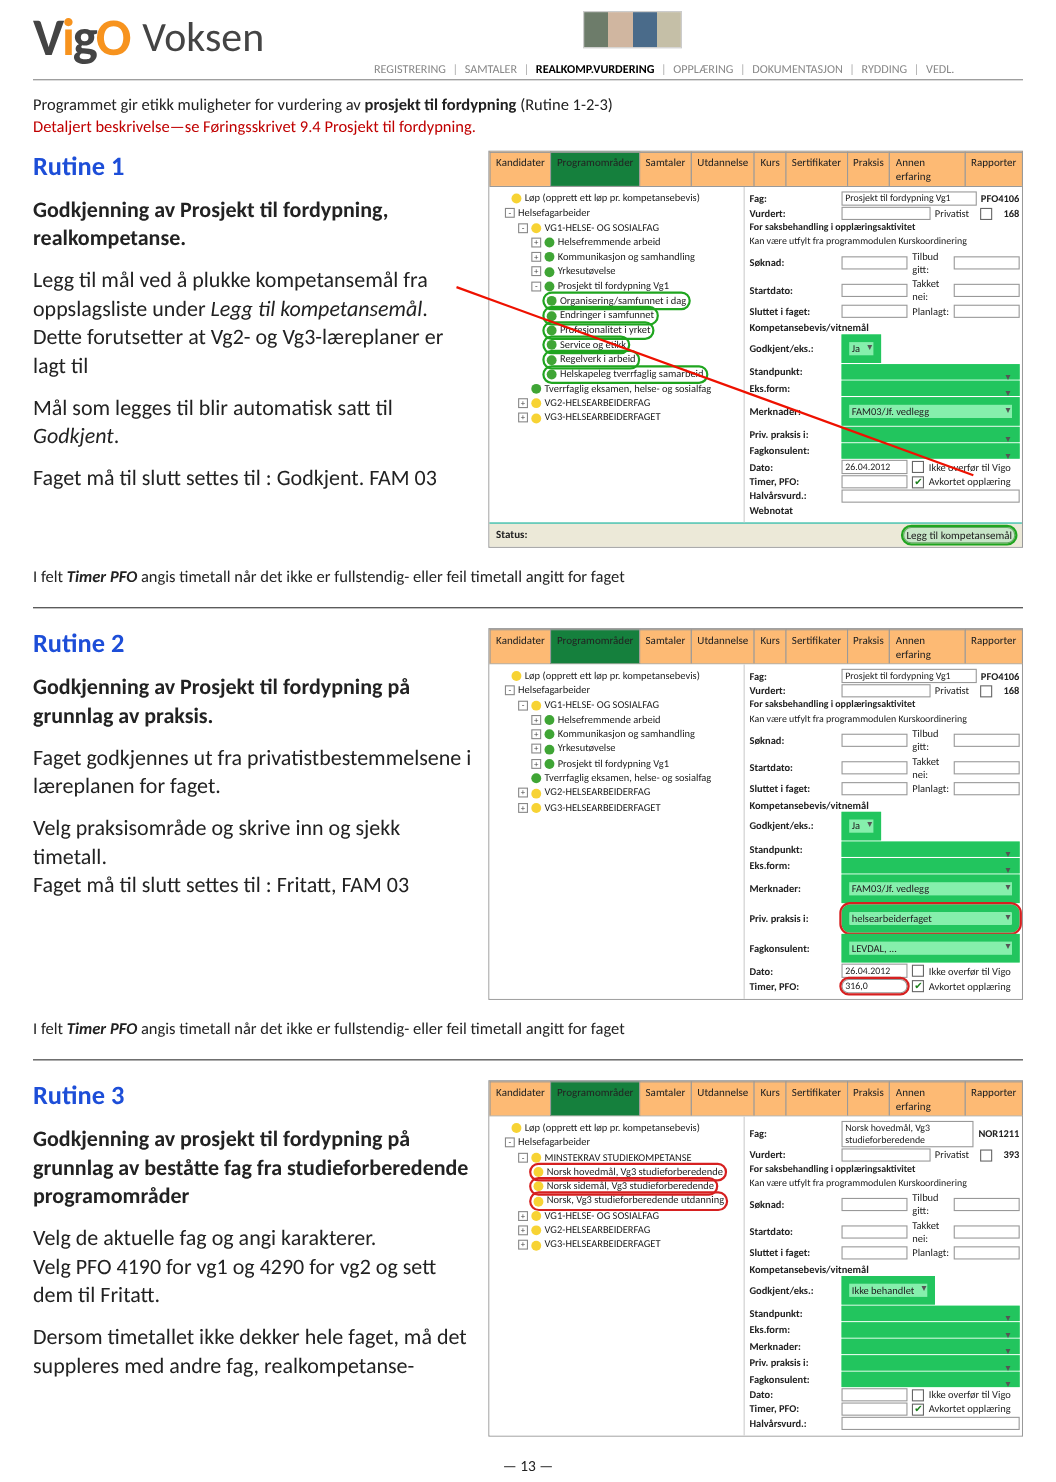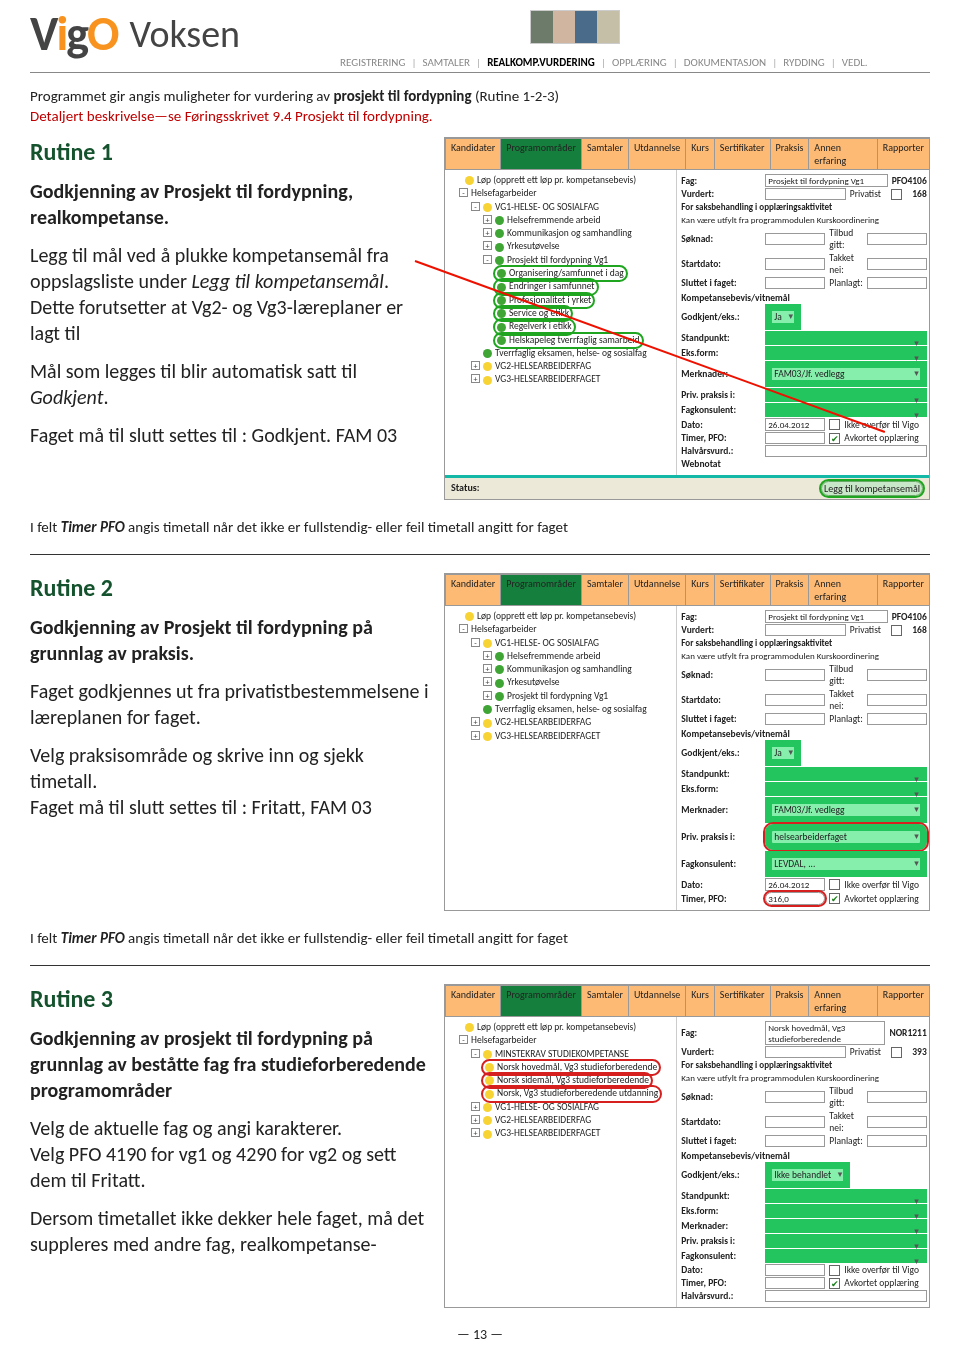--- a/index.html
+++ b/index.html
@@ -63,21 +63,21 @@
   .hr-top { border: none; border-top: 1px solid #888; margin: 0 0 14px 0; }
 
   p.intro { margin: 4px 0 2px 0; font-size: 15px; }
   p.intro .bold { font-weight: bold; }
   p.red { color: #c00000; font-size: 15px; margin-bottom: 12px; }
 
   .rutine-block { display: flex; gap: 14px; margin-top: 6px; margin-bottom: 18px; }
   .rutine-left { flex: 0 0 400px; }
   .rutine-right { flex: 1; border: 1px solid #999; background: #f4f4f4; font-size: 10px; position: relative; }
 
-  h2.rutine-title { color: #14532d; font-size: 24px; font-weight: bold; margin-bottom: 2px; }
+  h2.rutine-title { color: #1d4ed8; font-size: 24px; font-weight: bold; margin-bottom: 2px; }
   .rutine-left p { margin: 12px 0 12px 0; font-size: 20px; line-height: 1.3; }
   .rutine-left .bold { font-weight: bold; }
   .rutine-left .italic { font-style: italic; }
 
   .after-note { font-size: 15px; margin: 8px 0 18px 0; }
   .after-note .bold { font-weight: bold; font-style: italic; }
   .hr-sep { border: none; border-top: 1.5px solid #333; margin: 6px 0 18px 0; }
 
   
   .scr-tabs { display: flex; background:#ece9d8; border-bottom:1px solid #999;}
@@ -96,21 +96,21 @@
   .form-row{ display:flex; gap:4px; margin-bottom:1px; align-items:center;}
   .form-row .lbl{ flex:0 0 80px; font-weight:bold;}
   .form-row .val{ border:1px solid #999; background:#fff; padding:0 2px; min-width:60px; min-height:12px; font-size:9px;}
   .form-row .wide{ flex:1;}
   .form-row .drop{ border:7px solid #22c55e; background:#86efac; padding:0 12px 0 2px; position:relative; min-height:12px;}
   .form-row .drop::after{content:"▾"; position:absolute; right:1px; top:-1px; font-size:9px; color:#555;}
   .form-row .chk{ width:11px; height:11px; border:1px solid #666; display:inline-block; text-align:center; font-size:9px; line-height:9px; color:#1a7f1a;}
   .subnote{ font-size:9px; margin-bottom:2px;}
   .section-lbl{ font-weight:bold; font-size:9.5px; margin-top:3px;}
 
-  .status-bar{ border-top:3px solid #14b8a6; padding:3px 6px; font-size:10px; display:flex; justify-content:space-between; background:#ece9d8;}
+  .status-bar{ border-top:1px solid #14b8a6; padding:3px 6px; font-size:10px; display:flex; justify-content:space-between; background:#ece9d8;}
   .btn-add{ border:1px solid #6a6; background:#c8e6c8; padding:1px 6px; font-size:10px;}
 
   .hl-green{ outline:2px solid #1fa51f; border-radius:8px; padding:0 2px; display:inline-block;}
   .hl-red{ outline:2px solid #d62020; border-radius:8px; padding:0 2px; display:inline-block;}
   .hl-red-box{ border:2px solid #d62020; padding:0 1px;}
   .red-line{ position:absolute; background:#e10; height:2px; transform-origin:left center;}
 
   .page-num{text-align:center; font-size:14px; margin-top:8px;}
 </style>
 </head>
@@ -136,21 +136,21 @@
     <span>DOKUMENTASJON</span>
       <span class="sep">|</span>
     <span>RYDDING</span>
       <span class="sep">|</span>
     <span>VEDL.</span>
   </div>
 </div>
 <hr class="hr-top">
 
 <p class="intro">
-  <span>Programmet gir angis muligheter for vurdering av </span><span class="bold">prosjekt til fordypning</span><span> (Rutine 1-2-3)</span>
+  <span>Programmet gir etikk muligheter for vurdering av </span><span class="bold">prosjekt til fordypning</span><span> (Rutine 1-2-3)</span>
 </p>
 <p class="red">Detaljert beskrivelse—se Føringsskrivet 9.4 Prosjekt til fordypning.</p>
 
 <div class="rutine-block">
   <div class="rutine-left">
     <h2 class="rutine-title">Rutine 1</h2>
     <p class="bold">Godkjenning av Prosjekt til fordypning, realkompetanse.</p>
     <p>
       <span>Legg til mål ved å plukke kompetansemål fra oppslagsliste under </span><span class="italic">Legg til kompetansemål</span><span>.</span>
       <span style="display:block">Dette forutsetter at Vg2- og Vg3-læreplaner er lagt til</span>
@@ -179,21 +179,21 @@
         <div class="tree-row tree-indent-1"><span class="ico">-</span><span>Helsefagarbeider</span></div>
         <div class="tree-row tree-indent-2"><span class="ico">-</span><span class="dot yellow"></span><span>VG1-HELSE- OG SOSIALFAG</span></div>
         <div class="tree-row tree-indent-3"><span class="ico">+</span><span class="dot green"></span><span>Helsefremmende arbeid</span></div>
         <div class="tree-row tree-indent-3"><span class="ico">+</span><span class="dot green"></span><span>Kommunikasjon og samhandling</span></div>
         <div class="tree-row tree-indent-3"><span class="ico">+</span><span class="dot green"></span><span>Yrkesutøvelse</span></div>
         <div class="tree-row tree-indent-3"><span class="ico">-</span><span class="dot green"></span><span class="sel">Prosjekt til fordypning Vg1</span></div>
         <div class="tree-row tree-indent-4"><span class="hl-green"><span class="dot green"></span><span>Organisering/samfunnet i dag</span></span></div>
         <div class="tree-row tree-indent-4"><span class="hl-green"><span class="dot green"></span><span>Endringer i samfunnet</span></span></div>
         <div class="tree-row tree-indent-4"><span class="hl-green"><span class="dot green"></span><span>Profesjonalitet i yrket</span></span></div>
         <div class="tree-row tree-indent-4"><span class="hl-green"><span class="dot green"></span><span>Service og etikk</span></span></div>
-        <div class="tree-row tree-indent-4"><span class="hl-green"><span class="dot green"></span><span>Regelverk i etikk</span></span></div>
+        <div class="tree-row tree-indent-4"><span class="hl-green"><span class="dot green"></span><span>Regelverk i arbeid</span></span></div>
         <div class="tree-row tree-indent-4"><span class="hl-green"><span class="dot green"></span><span>Helskapeleg tverrfaglig samarbeid</span></span></div>
         <div class="tree-row tree-indent-3"><span class="dot green"></span><span>Tverrfaglig eksamen, helse- og sosialfag</span></div>
         <div class="tree-row tree-indent-2"><span class="ico">+</span><span class="dot yellow"></span><span>VG2-HELSEARBEIDERFAG</span></div>
         <div class="tree-row tree-indent-2"><span class="ico">+</span><span class="dot yellow"></span><span>VG3-HELSEARBEIDERFAGET</span></div>
       </div>
       <div class="scr-form">
         <div class="form-row">
             <span class="lbl">Fag:</span>
             <span class="val wide">Prosjekt til fordypning Vg1</span>
             <b>PFO4106</b>

